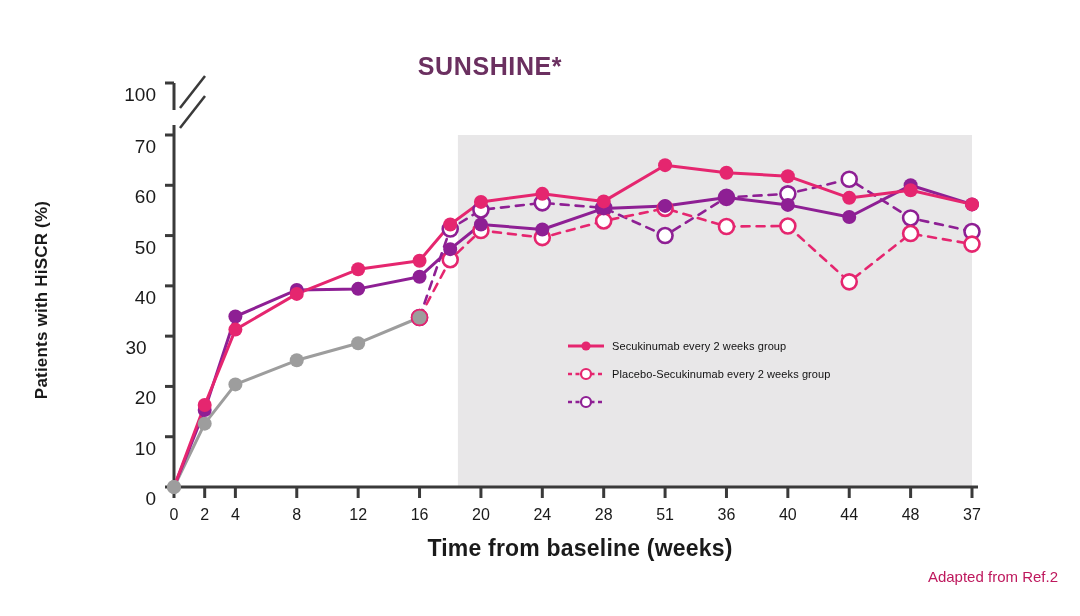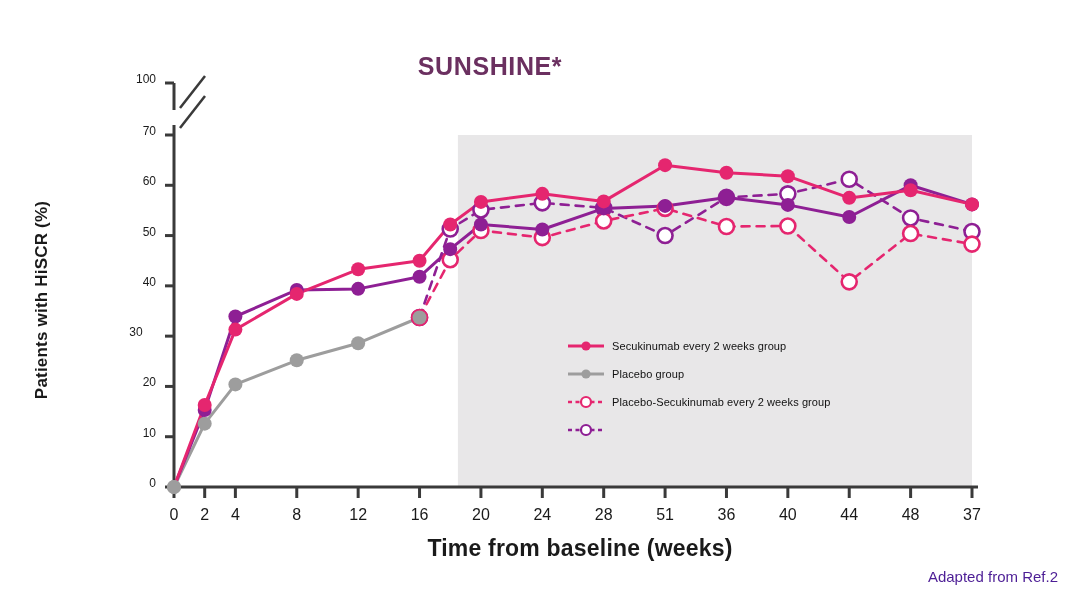--- a/index.html
+++ b/index.html
@@ -15,24 +15,24 @@
     position:absolute;left:-108px;top:290px;width:300px;text-align:center;
     transform:rotate(-90deg);transform-origin:center center;
     font-size:17px;font-weight:bold;color:#1a1a1a;letter-spacing:0.2px;
   }
   .x-axis-label{
     position:absolute;left:170px;top:535px;width:820px;text-align:center;
     font-size:23px;font-weight:bold;color:#1a1a1a;letter-spacing:0.2px;
   }
   .source-note{
     position:absolute;right:22px;top:568px;
-    font-size:15px;color:#4c1d95;
+    font-size:15px;color:#be185d;
   }
   .tick-label{position:absolute;font-size:16px;color:#1a1a1a;text-align:center;}
-  .ytick-label{position:absolute;font-size:12px;color:#1a1a1a;text-align:right;width:40px;}
+  .ytick-label{position:absolute;font-size:19px;color:#1a1a1a;text-align:right;width:40px;margin-top:12px;}
   .legend{position:absolute;left:566px;top:333px;}
   .legend-row{display:flex;align-items:center;height:26px;margin-bottom:2px;}
   .legend-sym{width:40px;height:20px;flex:0 0 40px;position:relative;}
   .legend-text{font-size:11px;color:#111;margin-left:6px;white-space:nowrap;letter-spacing:0.1px;}
   svg{display:block;}
 </style>
 </head>
 <body>
 
 <div id="figure">
@@ -146,29 +146,20 @@
           <svg width="40" height="20">
             <line x1="2" y1="10" x2="38" y2="10" stroke="#e5266f" stroke-width="2.8"></line>
             <circle cx="20" cy="10" r="4.6" fill="#e5266f"></circle>
           </svg>
         </span>
       <span class="legend-text">Secukinumab every 2 weeks group</span>
     </div>
     <div class="legend-row">
       <span class="legend-sym">
           <svg width="40" height="20">
-            <line x1="2" y1="10" x2="38" y2="10" stroke="#9d9d9d" stroke-width="2.8"></line>
-            <circle cx="20" cy="10" r="4.6" fill="#9d9d9d"></circle>
-          </svg>
-        </span>
-      <span class="legend-text">Placebo group</span>
-    </div>
-    <div class="legend-row">
-      <span class="legend-sym">
-          <svg width="40" height="20">
             <line x1="2" y1="10" x2="38" y2="10" stroke="#e5266f" stroke-width="2.4" stroke-dasharray="4,3.5"></line>
             <circle cx="20" cy="10" r="5" fill="#fff" stroke="#e5266f" stroke-width="2.2"></circle>
           </svg>
         </span>
       <span class="legend-text">Placebo-Secukinumab every 2 weeks group</span>
     </div>
     <div class="legend-row">
       <span class="legend-sym">
           <svg width="40" height="20">
             <line x1="2" y1="10" x2="38" y2="10" stroke="#8e1f94" stroke-width="2.4" stroke-dasharray="4,3.5"></line>

